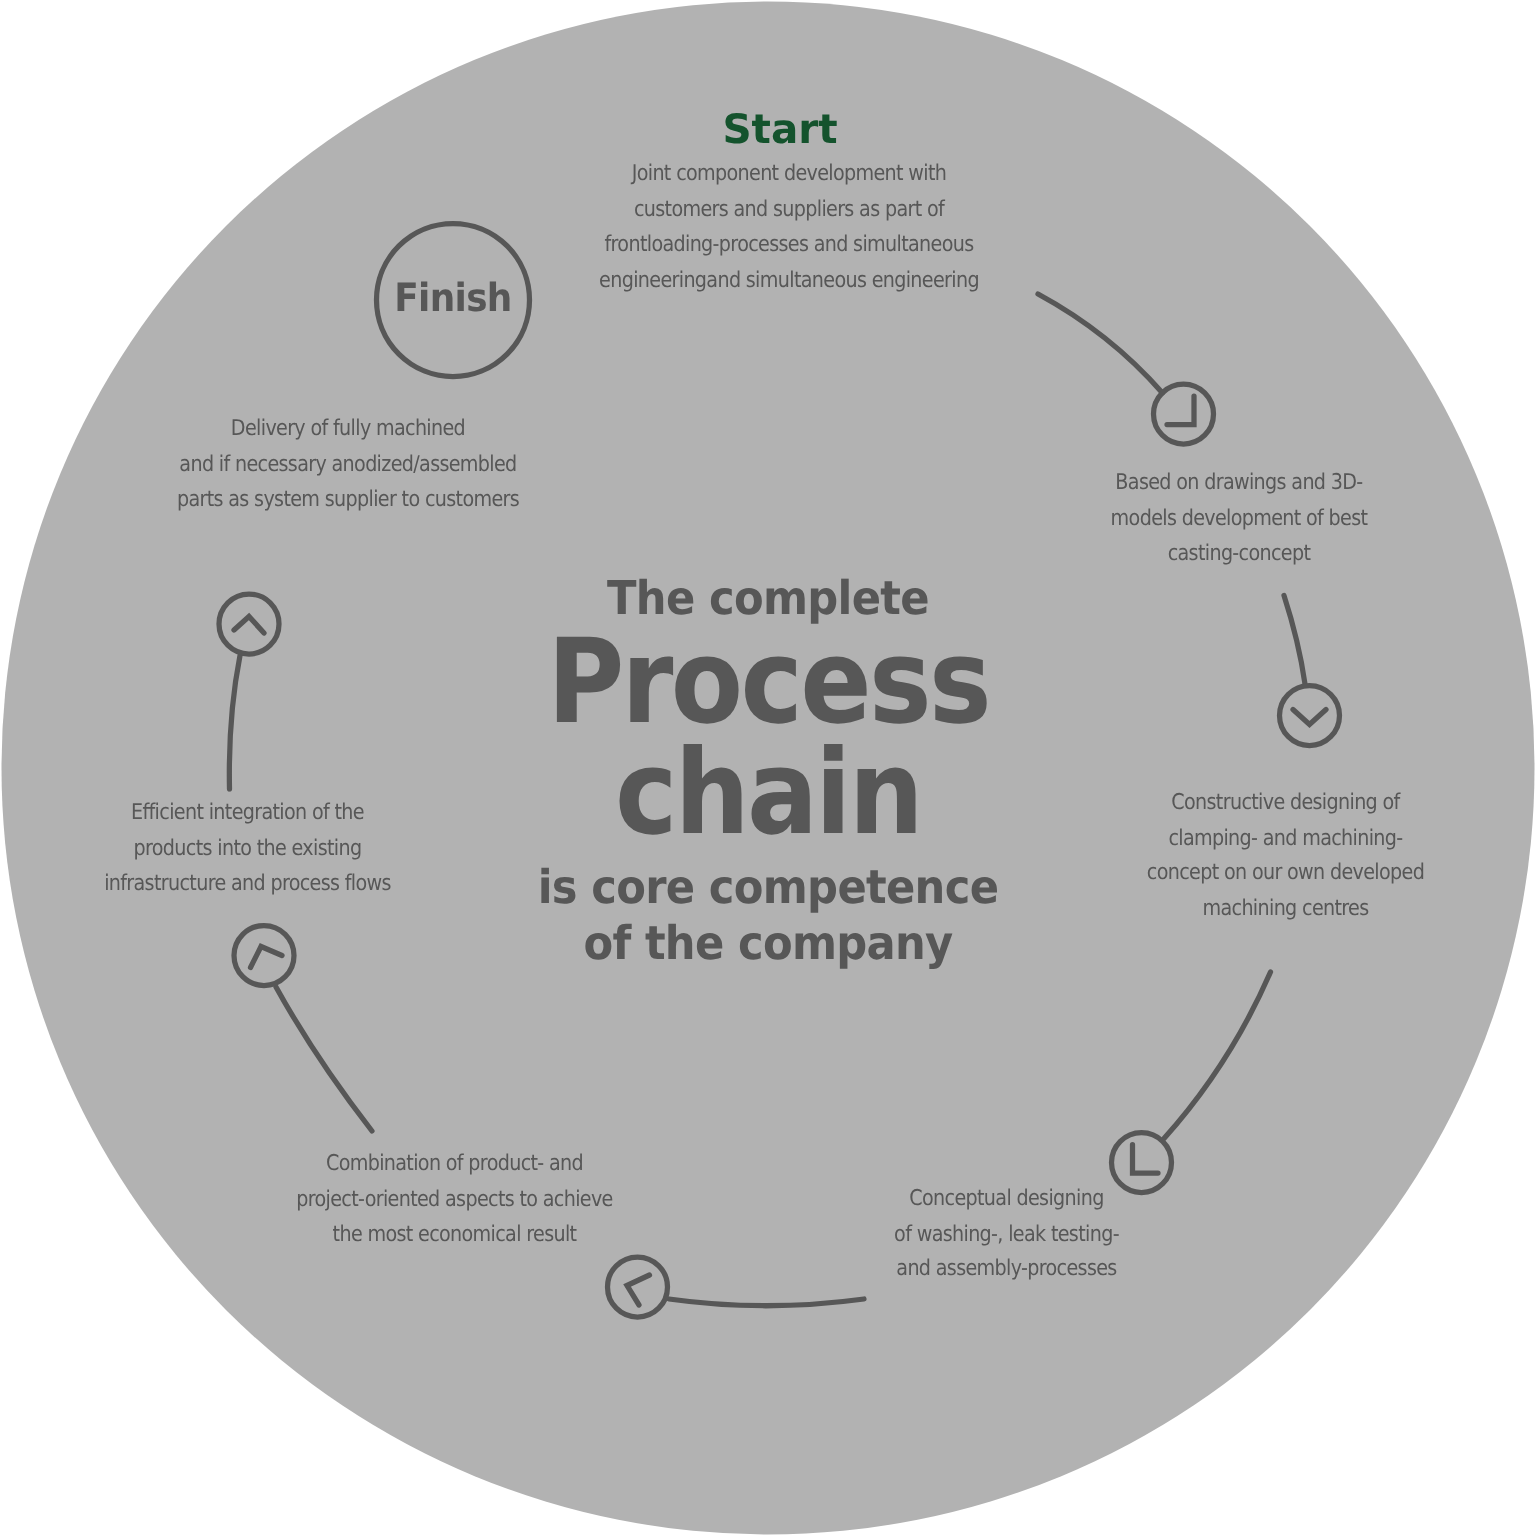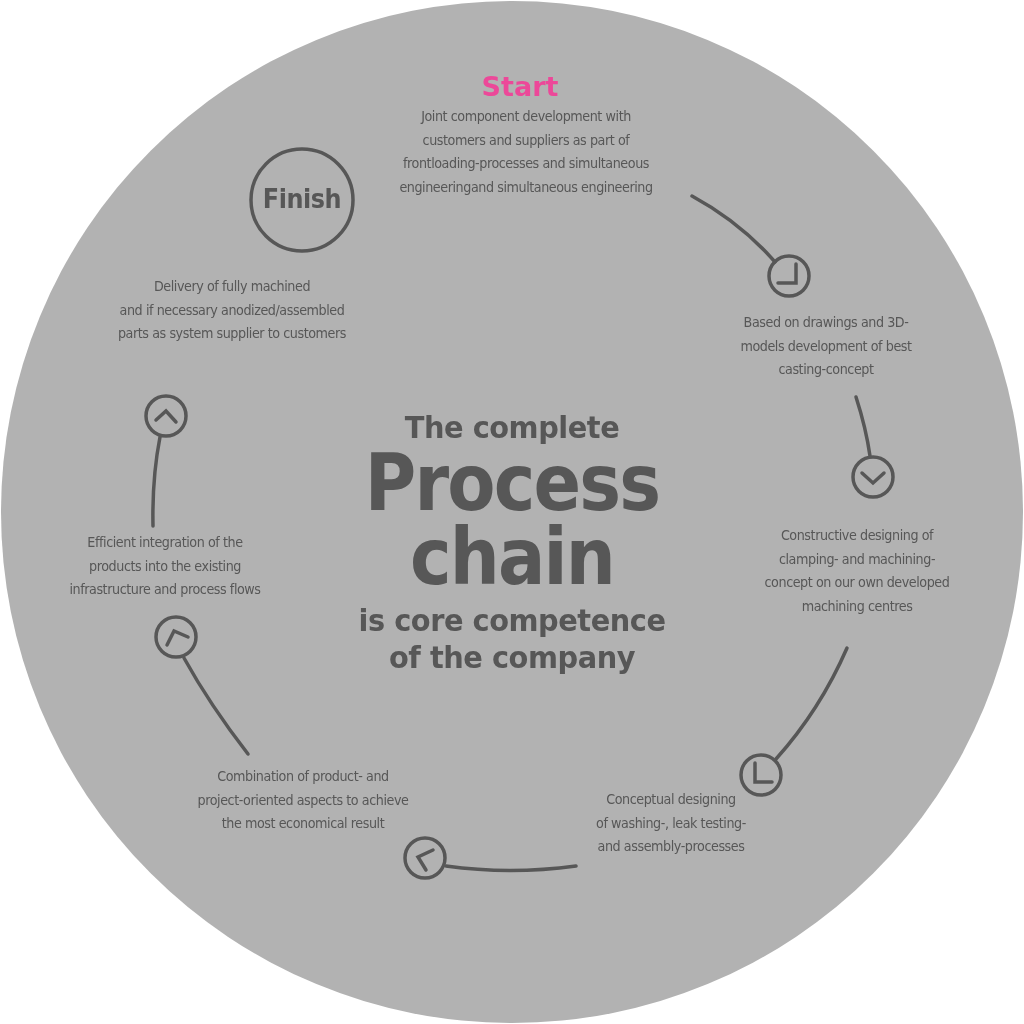--- a/index.html
+++ b/index.html
@@ -1,23 +1,23 @@
 <!DOCTYPE html>
 <html><head>
   <meta charset="utf-8">
   <style>
     html, body { margin: 0; padding: 0; background: #ffffff; }
     body { width: 1024px; height: 1024px; position: relative; overflow: hidden; font-family: "DejaVu Sans", "Liberation Sans", sans-serif; }
     #diagram { position: absolute; left: 0; top: 0; width: 1024px; height: 1024px; }
     .txt { position: absolute; text-align: center; color: #575757; font-family: "DejaVu Sans", sans-serif; font-size: 14.5px; line-height: 23.5px; letter-spacing: -0.5px; transform: scaleX(0.88); transform-origin: center top; white-space: nowrap; }
     .txt span { display: block; }
-    .heading { position: absolute; color: #ec4899; font-weight: bold; text-align: center; font-family: "DejaVu Sans", sans-serif; white-space: nowrap; }
+    .heading { position: absolute; color: #14532d; font-weight: bold; text-align: center; font-family: "DejaVu Sans", sans-serif; white-space: nowrap; }
     #start-title { left: 440px; top: 70px; width: 160px; font-size: 27px; line-height: 34px; }
     #finish-label { position: absolute; left: 250px; top: 184px; width: 104px; text-align: center; font-size: 26px; font-weight: bold; color: #575757; letter-spacing: -0.5px; transform: scaleX(0.92); }
-    #center-title { position: absolute; left: 312px; top: 378px; width: 400px; text-align: center; color: #575757; font-weight: bold; font-family: "DejaVu Sans", sans-serif; margin-top: 28px; }
+    #center-title { position: absolute; left: 312px; top: 378px; width: 400px; text-align: center; color: #575757; font-weight: bold; font-family: "DejaVu Sans", sans-serif; }
     #center-title .l1 { font-size: 31px; line-height: 42px; display: block; letter-spacing: -0.5px; transform: scaleX(0.93); }
     #center-title .l2 { font-size: 78px; line-height: 74px; display: block; letter-spacing: -2px; transform: scaleX(0.9); margin-top: -2px; }
     #center-title .l3 { font-size: 78px; line-height: 74px; display: block; letter-spacing: -2px; transform: scaleX(0.9); }
     #center-title .l4 { font-size: 31px; line-height: 37px; display: block; letter-spacing: -0.5px; transform: scaleX(0.93); margin-top: 8px; }
     #center-title .l5 { font-size: 31px; line-height: 37px; display: block; letter-spacing: -0.5px; transform: scaleX(0.93); }
   </style>
 </head>
 <body>
 
 <svg id="diagram" width="1024" height="1024" viewBox="0 0 1024 1024" xmlns="http://www.w3.org/2000/svg">

